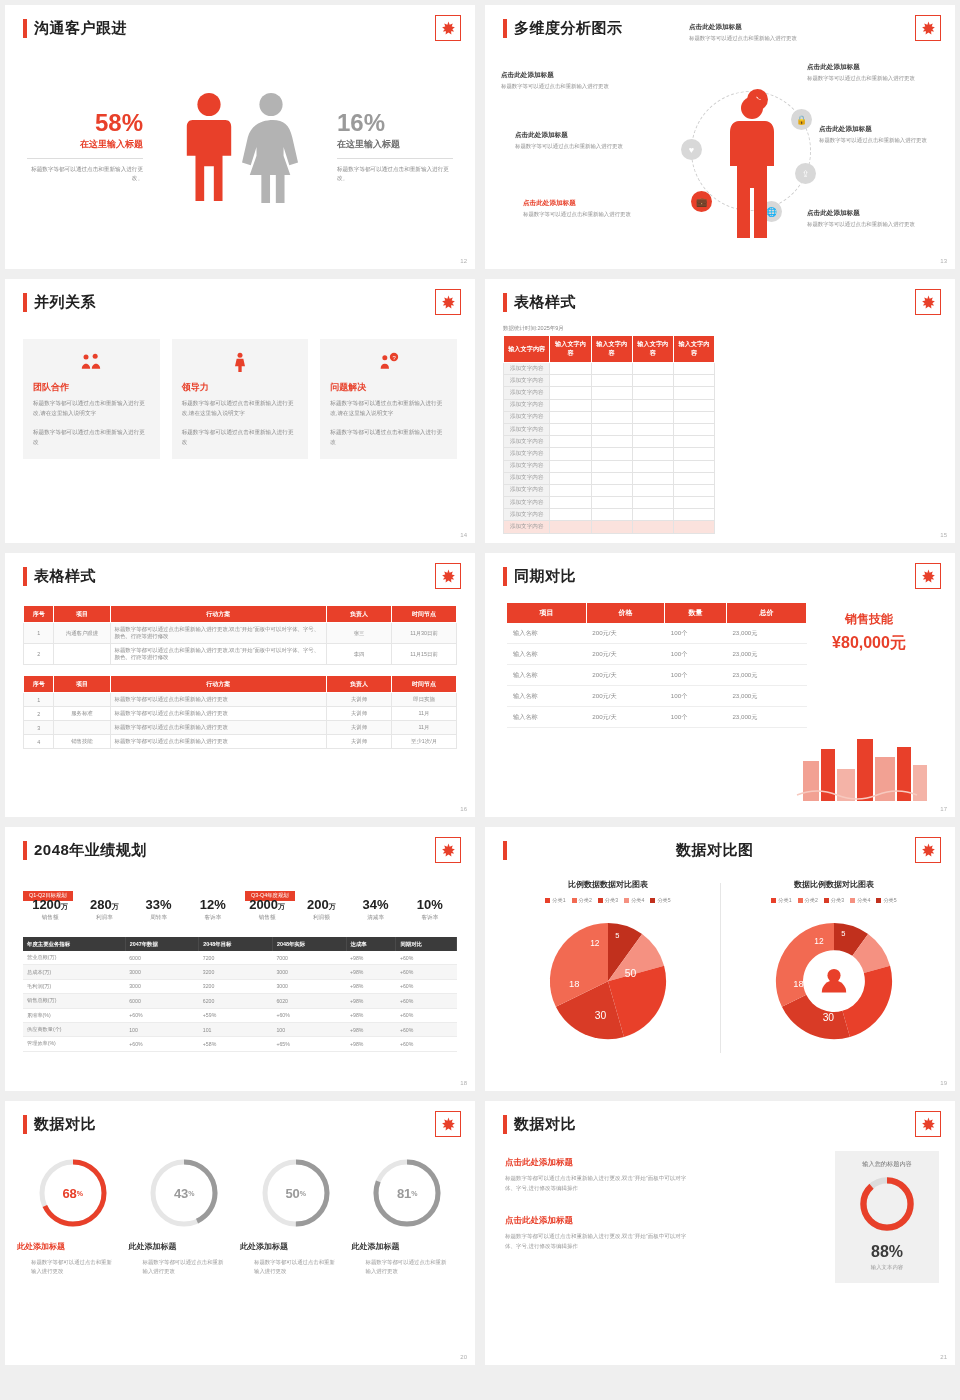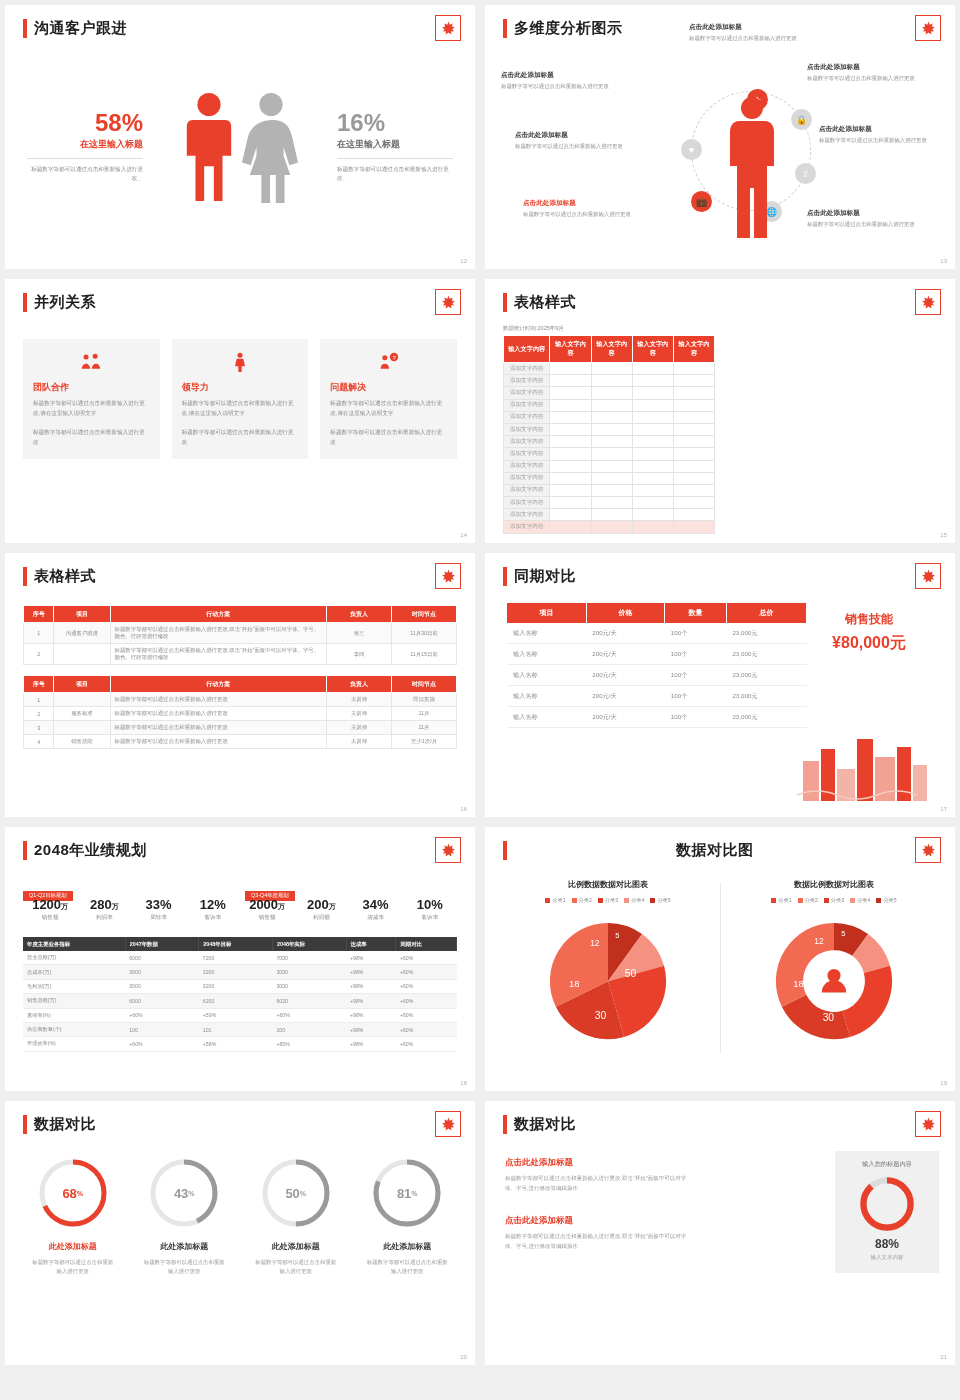--- a/index.html
+++ b/index.html
@@ -125,35 +125,35 @@
   
   .s19-col { position:absolute; top:52px; width:218px; }
   .s19-h { text-align:center; font-size:8px; font-weight:bold; color:#333; }
   .s19-leg { display:flex; justify-content:center; gap:6px; margin-top:7px; flex-wrap:wrap; }
   .s19-leg span { font-size:5.2px; color:#8a8a8a; display:flex; align-items:center; gap:2px; }
   .sw { width:5px; height:5px; display:inline-block; }
   .vdiv { position:absolute; left:50%; top:56px; height:170px; border-left:1px solid #e6e6e6; }
 
   
   .s20-row { position:absolute; top:56px; left:12px; right:12px; display:flex; }
-  .s20-item { flex:1; text-align:center; }
+  .s20-item { flex:1; text-align:left; }
   .s20-ring { position:relative; width:72px; height:72px; margin:0 auto; }
   .s20-ring .lbl { position:absolute; inset:0; display:flex; align-items:center; justify-content:center; font-size:13px; font-weight:bold; }
   .s20-ring .lbl small { font-size:7px; font-weight:bold; }
   .s20-t { font-size:8px; font-weight:bold; margin-top:12px; }
   .s20-p { font-size:5.4px; line-height:1.7; color:#9a9a9a; margin-top:6px; padding:0 14px; }
 
   
   .s21-left { position:absolute; left:20px; top:56px; width:190px; }
   .s21-h { color:#e8402a; font-weight:bold; font-size:8.5px; margin-bottom:5px; }
   .s21-p { font-size:5.5px; line-height:1.75; color:#9a9a9a; }
   .s21-right { position:absolute; right:16px; top:50px; display:flex; gap:10px; }
   .s21-card { width:104px; background:#f0f0f0; padding:9px 6px 12px; text-align:center; }
   .s21-card .h { font-size:6.2px; color:#6f6f6f; margin-bottom:6px; }
-  .s21-card .v { font-size:12px; font-weight:bold; color:#3b3b3b; }
+  .s21-card .v { font-size:16px; font-weight:bold; color:#3b3b3b; margin-top:6px; }
   .s21-card .c { font-size:5.4px; color:#9a9a9a; margin-top:3px; }
 </style>
 </head>
 <body>
 
 <div class="grid">
 
   <div class="slide">
     <div class="stitle">
       <div class="bar"></div>

